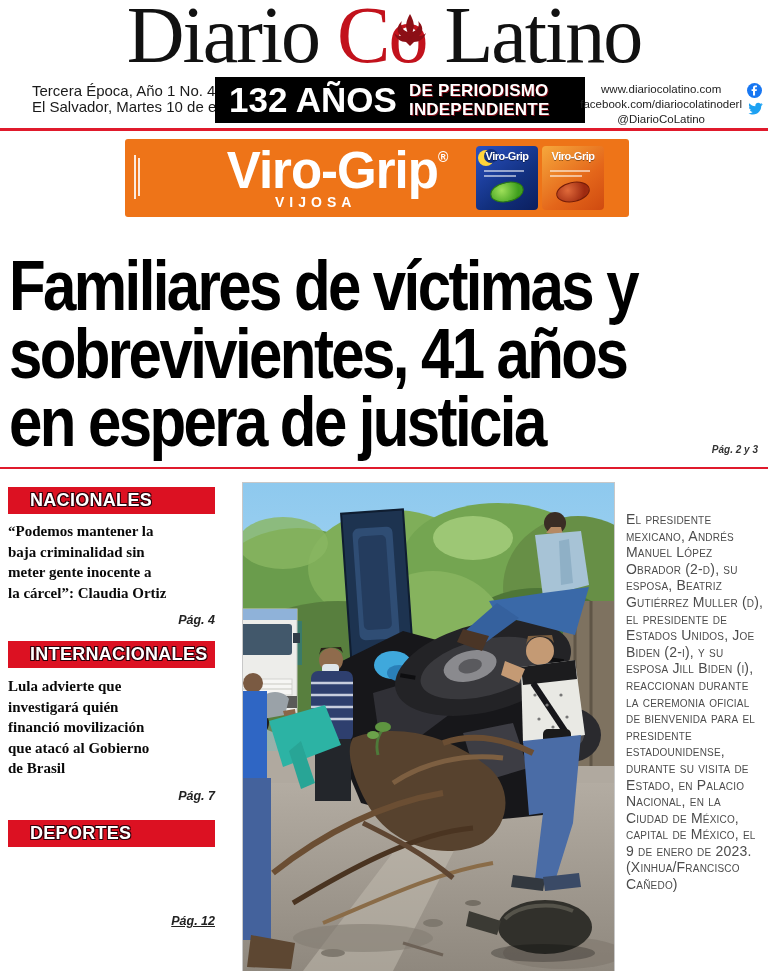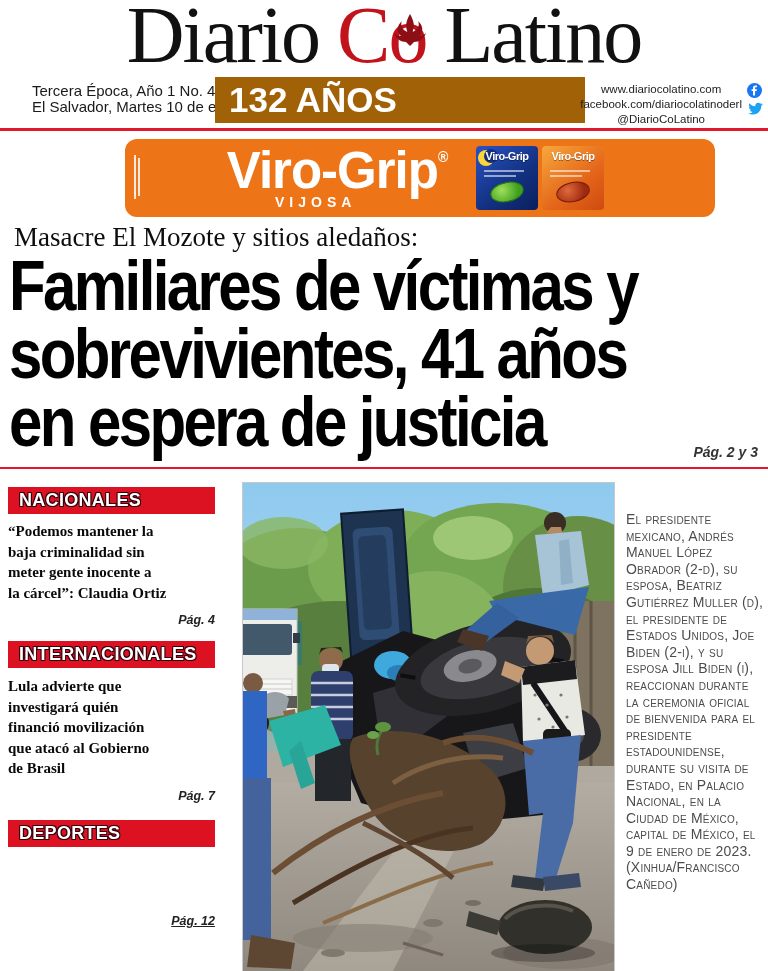--- a/index.html
+++ b/index.html
@@ -17,38 +17,38 @@
     font-family:"Liberation Serif", serif; font-size:80px; font-weight:500;
     letter-spacing:-2px; white-space:pre; color:#111;
   }
   .mast-accent-wrap { position:relative; color:#c2121c; }
   .phoenix { position:absolute; right:-1px; top:14px; width:34px; height:52px; }
 
   
   .edition { position:absolute; left:0; top:83px; font-size:15px; line-height:16px; color:#1a1a1a;margin-left:32px; }
   .anniv {
     position:absolute; left:215px; top:77px; width:370px; height:46px;
-    background:#a16207; color:#fff; display:flex; align-items:center;
+    background:#000000; color:#fff; display:flex; align-items:center;
   }
   .anniv-years { font-size:35px; font-weight:bold; padding-left:14px; letter-spacing:0; }
   .anniv-right { margin-left:12px; font-size:17px; font-weight:bold; line-height:19px;
     text-shadow:1px 1px 0 #7a0a14; letter-spacing:0.2px; }
   .social { position:absolute; right:26px; top:82px; text-align:center; font-size:11.5px; line-height:15px; color:#222; }
   .soc-icon { position:absolute; width:15px; height:15px; }
   .fb-icon { right:6px; top:83px; }
   .tw-icon { right:5px; top:101px; }
 
   .rule { position:absolute; left:0; width:768px; background:#e01a2c; }
   .rule1 { top:128px; height:3px; }
   .rule2 { top:467px; height:2px; }
 
   
   .ad {
-    position:absolute; left:125px; top:139px; width:590px; height:78px;
-    background:#ee7418; border-radius:12px;
+    position:absolute; left:125px; top:139px; width:504px; height:78px;
+    background:#ee7418; border-radius:3px;
   }
   .ad-brand {
     position:absolute; left:62px; top:2px; width:300px; text-align:center;
     color:#fff; font-size:51px; font-weight:bold; letter-spacing:-1px;
   }
   .ad-reg { font-size:14px; vertical-align:26px; font-weight:bold; }
   .ad-company { position:absolute; left:150px; top:55px; color:#fff; font-size:14px; font-weight:bold; letter-spacing:5px; }
   .ad-legal { position:absolute; left:9px; top:16px; width:10px; height:46px; }
   .ad-legal span { position:absolute; width:1.5px; height:44px; background:rgba(255,255,255,.85); display:block; }
   .ad-legal span:nth-child(1){ left:0; }
@@ -70,26 +70,26 @@
   .packet-lines span:nth-child(1){ top:24px; width:40px; }
   .packet-lines span:nth-child(2){ top:29px; width:32px; }
 
   
   .kicker { position:absolute; left:14px; top:222px; font-family:"Liberation Serif", serif;
     font-size:27px; color:#0d0d0d; }
   .hl { position:absolute; left:9px; width:760px; font-weight:bold; font-size:60px;
     letter-spacing:-2.6px; line-height:60px; color:#000;
     transform:scaleY(1.16); transform-origin:top left; white-space:nowrap; }
   .hl1 { top:252px; } .hl2 { top:320px; } .hl3 { top:388px; }
-  .pageref-lead { position:absolute; right:10px; top:444px; font-size:14px; font-style:italic; font-weight:bold; color:#333; }
+  .pageref-lead { position:absolute; right:10px; top:444px; font-size:10px; font-style:italic; font-weight:bold; color:#333; }
 
   
   .sec-head { position:absolute; left:8px; width:207px; height:27px; background:#dc1122;
     color:#fff; font-size:18px; font-weight:bold; letter-spacing:0.3px;
-    display:flex; align-items:center; padding-left:11px;
+    display:flex; align-items:center; padding-left:22px;
     text-shadow:-1px -1px 0 #30000a, 1px -1px 0 #30000a, -1px 1px 0 #30000a, 1px 1px 0 #30000a; }
   .sec-head-1 { top:487px; } .sec-head-2 { top:641px; } .sec-head-3 { top:820px;text-align:right; }
   .teaser { position:absolute; left:8px; width:230px; font-family:"Liberation Serif", serif;
     font-weight:bold; font-size:15px; line-height:20.5px; color:#0a0a0a; white-space:pre-line; }
   .teaser-1 { top:521px; } .teaser-2 { top:676px; } .teaser-3 { top:853px; }
   .pageref { position:absolute; width:207px; left:8px; text-align:right; font-size:12.5px;
     font-style:italic; font-weight:bold; color:#222; }
   .pr-1 { top:613px; } .pr-2 { top:789px; } .pr-3 { top:914px;text-decoration:underline; }
 
   
@@ -111,20 +111,24 @@
           <path d="M17 23 L15 28 L19 28 Z" fill="#8c0f16"></path>
         </svg></span><span> Latino</span></div>
 
   <div class="edition">
     <div>Tercera Época, Año 1 No. 47</div>
     <div>El Salvador,  Martes 10 de enero de 2023</div>
   </div>
 
   <div class="anniv">
     <span class="anniv-years">132 AÑOS</span>
+    <span class="anniv-right">
+      <span>DE PERIODISMO</span><br>
+      <span>INDEPENDIENTE</span>
+    </span>
   </div>
 
   <div class="social">
     <div>www.diariocolatino.com</div>
     <div>facebook.com/diariocolatinoderl</div>
     <div>@DiarioCoLatino</div>
   </div>
   <svg class="soc-icon fb-icon" viewBox="0 0 16 16">
       <circle cx="8" cy="8" r="8" fill="#1877f2"></circle>
       <path d="M9 4.5 h1.6 V2.6 H8.8 C7.2 2.6 6.4 3.6 6.4 5 V6.6 H4.9 V8.6 H6.4 V13.4 H8.6 V8.6 H10.3 L10.6 6.6 H8.6 V5.2 C8.6 4.8 8.7 4.5 9 4.5 Z" fill="#fff"></path>
@@ -154,21 +158,20 @@
     <div class="packet packet-orange">
       <span class="packet-label">Viro-Grip</span>
       <div class="packet-lines">
           <span></span>
           <span></span>
         </div>
       <div class="pill pill-red"></div>
     </div>
   </div>
 
-  <div class="kicker">Masacre El Mozote y sitios aledaños:</div>
   <div class="hl hl1">Familiares de víctimas y</div>
   <div class="hl hl2">sobrevivientes, 41 años</div>
   <div class="hl hl3">en espera de justicia</div>
   <div class="pageref-lead">Pág. 2 y 3</div>
 
   <div class="rule rule2"></div>
 
   <div class="sec-head sec-head-1">NACIONALES</div>
   <div class="teaser teaser-1">“Podemos mantener la
 baja criminalidad sin

